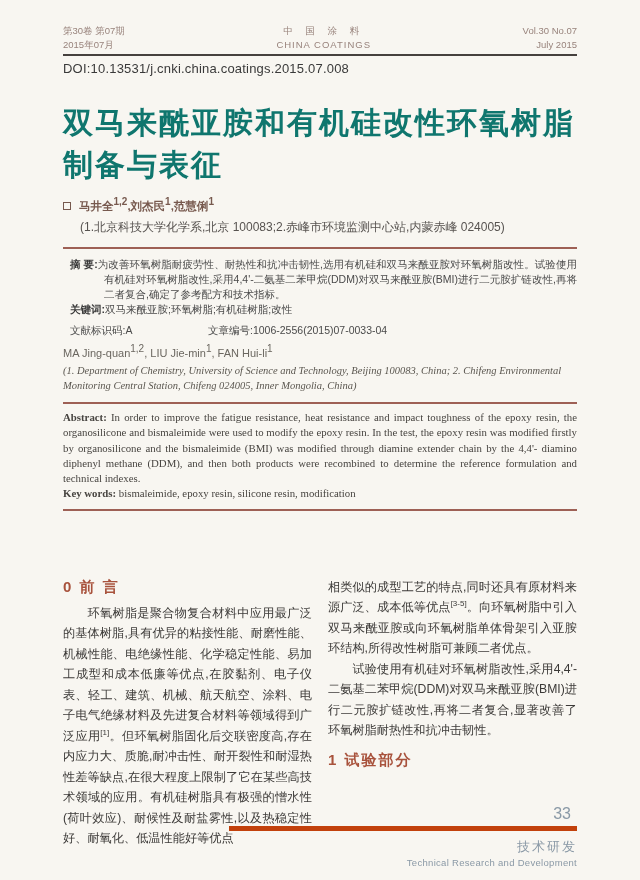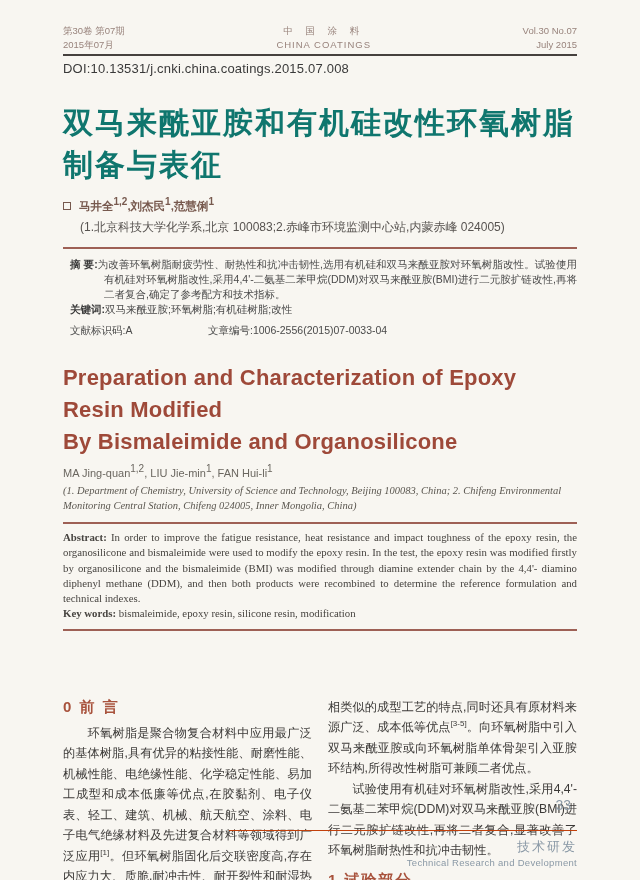--- a/index.html
+++ b/index.html
@@ -58,22 +58,22 @@
   .col { width:249px; font-size:12.2px; line-height:20.5px; text-align:justify; color:#3c3a38; }
   .h-sec { color:#a8523c; font-weight:bold; font-size:15px; line-height:20px;
     letter-spacing:2px; margin-bottom:6px; }
   .h-sec1 { margin-top:9px; margin-bottom:4px; }
   .indent { text-indent:2em; }
   .col sup { font-size:8px; }
 
   
   .footer { position:absolute; right:63px; bottom:12px; width:348px; text-align:right;
     color:#8a99a6; }
-  .pg-num { font-size:14px; padding-right:6px; padding-bottom:17px;
-    border-bottom:1px solid #c2410c; }
+  .pg-num { font-size:16px; padding-right:6px; padding-bottom:3px;
+    border-bottom:5px solid #c2410c; }
   .foot-cn { font-size:13px; margin-top:7px; letter-spacing:2px; }
   .foot-en { font-size:9.5px; margin-top:1px; letter-spacing:.3px; }
 </style>
 </head>
 <body>
 
 <div class="page">
 
   <div class="masthead">
     <div class="l">
@@ -105,24 +105,20 @@
   <div class="red-rule rule-1"></div>
 
   <div class="abs-cn"><b>摘  要:</b><span>为改善环氧树脂耐疲劳性、耐热性和抗冲击韧性,选用有机硅和双马来酰亚胺对环氧树脂改性。试验使用有机硅对环氧树脂改性,采用4,4'-二氨基二苯甲烷(DDM)对双马来酰亚胺(BMI)进行二元胺扩链改性,再将二者复合,确定了参考配方和技术指标。</span></div>
   <div class="kw-cn"><b>关键词:</b><span>双马来酰亚胺;环氧树脂;有机硅树脂;改性</span></div>
 
   <div class="meta-row">
     <span class="m2"><span>文献标识码:</span><span>A</span></span>
     <span class="m3"><span>文章编号:</span><span>1006-2556(2015)07-0033-04</span></span>
   </div>
 
-  <div class="title-en">
-    <div>Preparation and Characterization of Epoxy Resin Modified</div>
-    <div>By Bismaleimide and Organosilicone</div>
-  </div>
 
   <div class="authors-en"><span>MA Jing-quan</span><sup>1,2</sup><span>, LIU Jie-min</span><sup>1</sup><span>, FAN Hui-li</span><sup>1</sup></div>
   <div class="affil-en">(1. Department of Chemistry, University of Science and Technology, Beijing 100083, China; 2. Chifeng Environmental Monitoring Central Station, Chifeng 024005, Inner Mongolia, China)</div>
 
   <div class="red-rule rule-2"></div>
 
   <div class="abs-en">
     <div><b>Abstract:</b><span> In order to improve the fatigue resistance, heat resistance and impact toughness of the epoxy resin, the organosilicone and bismaleimide were used to modify the epoxy resin. In the test, the epoxy resin was modified firstly by organosilicone and the bismaleimide (BMI) was modified through diamine extender chain by the 4,4'- diamino diphenyl methane (DDM), and then both products were recombined to determine the reference formulation and technical indexes.</span></div>
     <div><b>Key words:</b><span> bismaleimide, epoxy resin, silicone resin, modification</span></div>
   </div>

